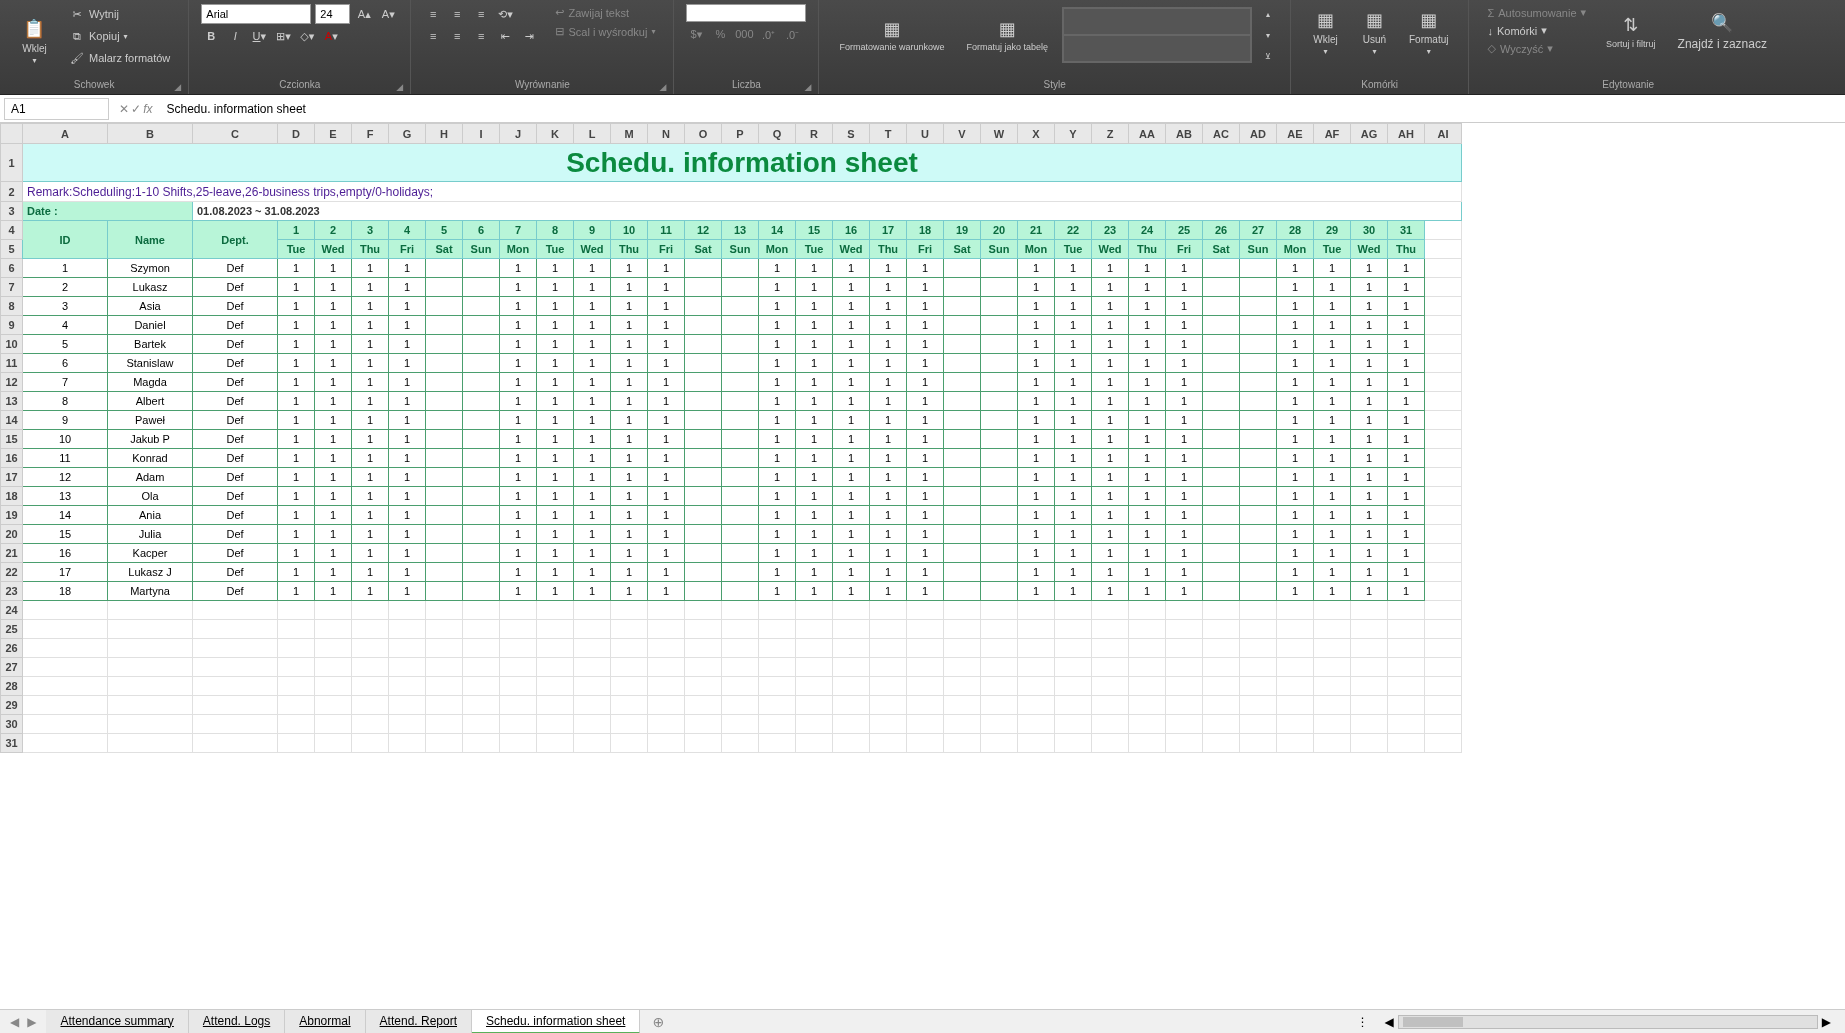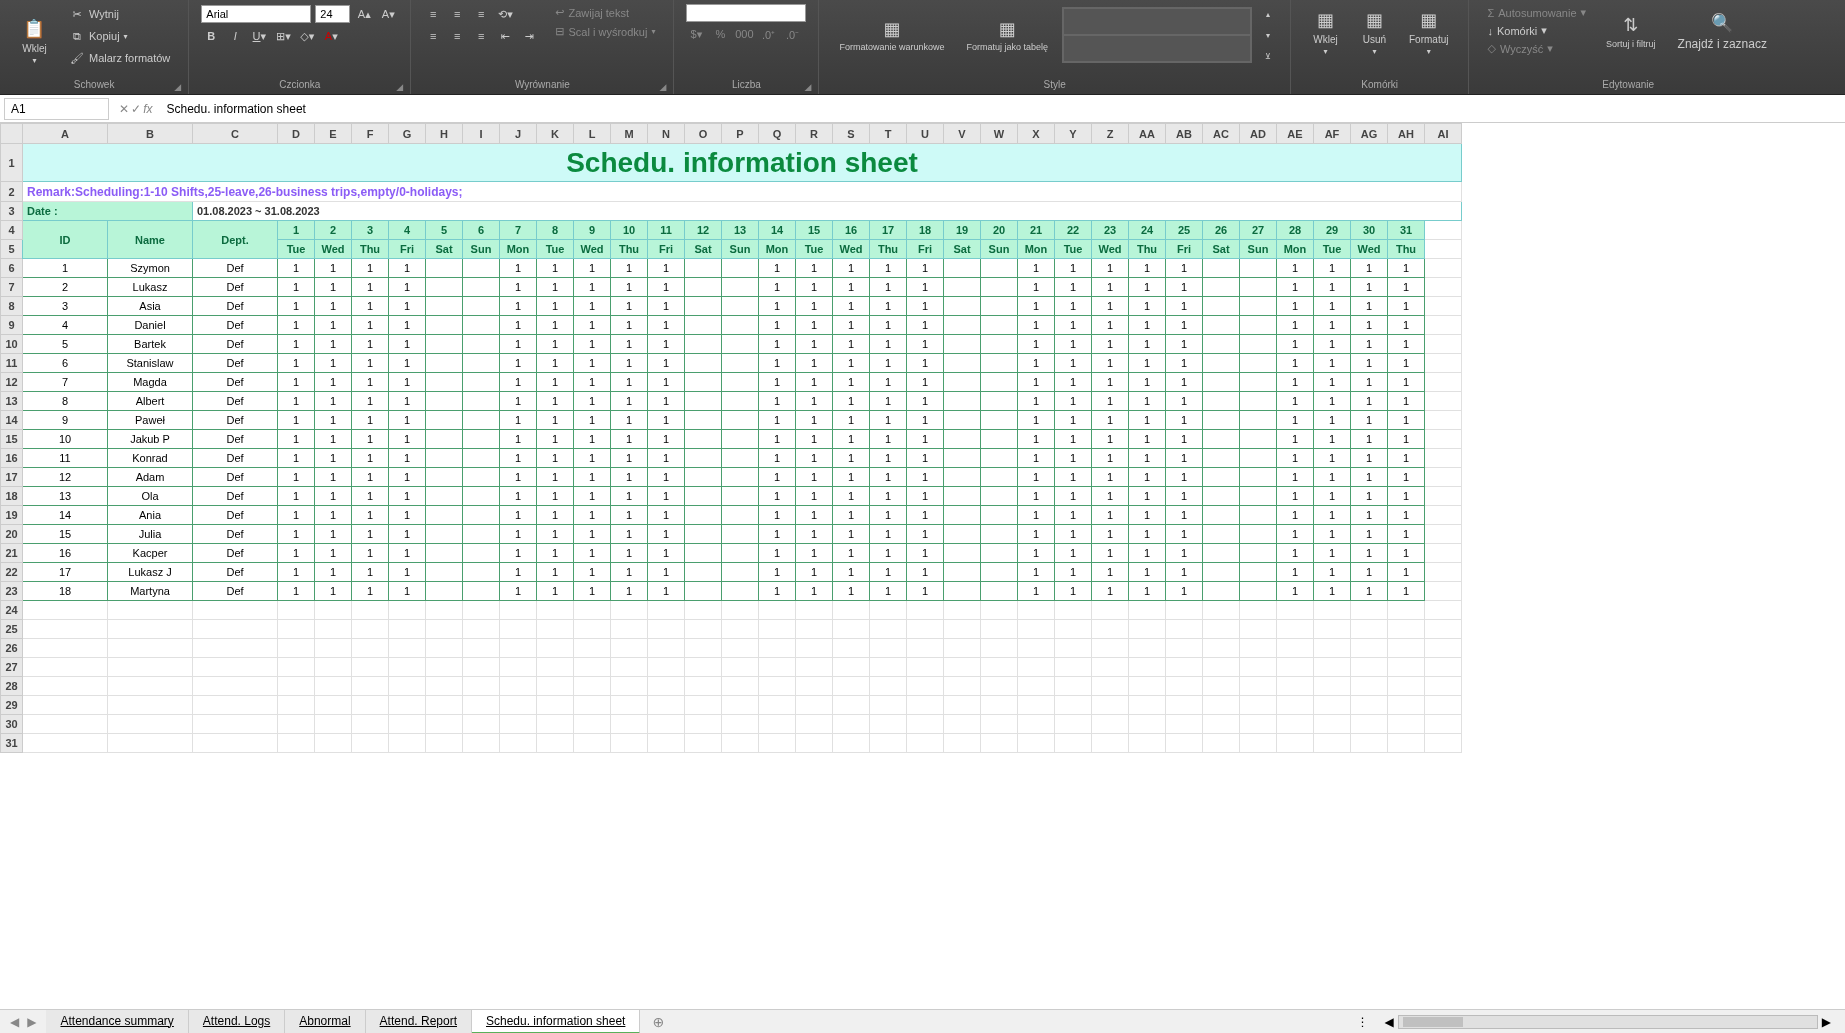--- a/index.html
+++ b/index.html
@@ -2,21 +2,21 @@
 <html><head>
 <meta charset="utf-8">
 <style>
 * { margin: 0; padding: 0; box-sizing: border-box; font-family: Arial, sans-serif; }
 body { background: #fff; font-size: 12px; overflow: hidden; }
 
 .ribbon { background: linear-gradient(#4a4a4a, #3a3a3a); color: #ddd; display: flex; height: 95px; border-bottom: 1px solid #222; }
 .ribbon-group { border-right: 1px solid #555; padding: 4px 12px; display: flex; flex-direction: column; justify-content: space-between; position: relative; }
 .ribbon-group-label { text-align: center; font-size: 10px; color: #aaa; padding-top: 2px; }
 .ribbon-dialog-launcher { position: absolute; bottom: 2px; right: 4px; width: 10px; height: 10px; color: #888; font-size: 9px; }
-.ribbon-row { display: flex; gap: 4px; align-items: center; margin-bottom: 2px; }
+.ribbon-row { display: flex; gap: 4px; margin-bottom: 2px; }
 .ribbon-btn { display: flex; align-items: center; gap: 4px; padding: 2px 6px; color: #ccc; font-size: 11px; cursor: pointer; }
 .ribbon-big-btn { display: flex; flex-direction: column; align-items: center; justify-content: center; padding: 4px 8px; color: #ccc; font-size: 10px; gap: 2px; min-width: 45px; }
 .ribbon-icon { width: 16px; height: 16px; display: inline-flex; align-items: center; justify-content: center; }
 .ribbon-icon-big { width: 24px; height: 24px; display: inline-flex; align-items: center; justify-content: center; font-size: 18px; }
 .ribbon-select { background: #fff; border: 1px solid #999; padding: 2px 4px; font-size: 11px; }
 .ribbon-select.font-name { width: 110px; }
 .ribbon-select.font-size { width: 35px; }
 .ribbon-small-btn { width: 20px; height: 20px; display: inline-flex; align-items: center; justify-content: center; color: #ccc; font-size: 11px; cursor: pointer; }
 .ribbon-dimmed { color: #888; }
 
@@ -27,21 +27,21 @@
 
 .sheet-area { position: relative; height: calc(100vh - 145px); overflow: auto; background: #fff; }
 table.grid { border-collapse: collapse; table-layout: fixed; }
 .col-header, .row-header, .corner { background: #e8e8e8; border: 1px solid #ccc; text-align: center; font-size: 11px; color: #444; position: sticky; }
 .col-header { height: 20px; min-width: 36px; top: 0; }
 .row-header { width: 22px; left: 0; }
 .corner { top: 0; left: 0; z-index: 3; width: 22px; height: 20px; }
 .cell { border: 1px solid #e0e0e0; height: 19px; text-align: center; font-size: 11px; padding: 1px 3px; white-space: nowrap; overflow: hidden; }
 
 .title-cell { background: #cefaf7; color: #0b8a3f; font-size: 28px; font-weight: bold; text-align: center; height: 38px; border: 1px solid #7cc; }
-.remark-cell { color: #8b5cf6; font-weight: bold; text-align: left; font-size: 12px; height: 20px; padding-left: 4px; }
+.remark-cell { color: #4c1d95; font-weight: normal; text-align: left; font-size: 12px; height: 20px; padding-left: 4px; }
 .date-label { background: #b8f5d8; color: #0b6b3f; font-weight: bold; text-align: left; padding-left: 4px; border: 1px solid #7cc; }
 .date-value { color: #333; font-weight: bold; text-align: left; padding-left: 4px; border: 1px solid #7cc; background: #fff; }
 .tbl-header { background: #b8f5d8; color: #0b6b3f; font-weight: bold; border: 1px solid #7cc; }
 .data-cell { border: 1px solid #4a9e6e; font-size: 11px; }
 
 .tab-bar { position: fixed; bottom: 0; left: 0; right: 0; height: 24px; background: #f0f0f0; display: flex; align-items: center; border-top: 1px solid #ccc; }
 .tab-nav { padding: 0 10px; color: #888; display: flex; gap: 8px; }
 .sheet-tab { padding: 4px 14px; border-right: 1px solid #ccc; font-size: 12px; cursor: pointer; background: #e8e8e8; text-decoration: underline; }
 .sheet-tab.active { background: #fff; border-bottom: 2px solid #5ab05a; font-weight: normal; }
 .tab-add { padding: 0 12px; color: #888; font-size: 14px; cursor: pointer; }

